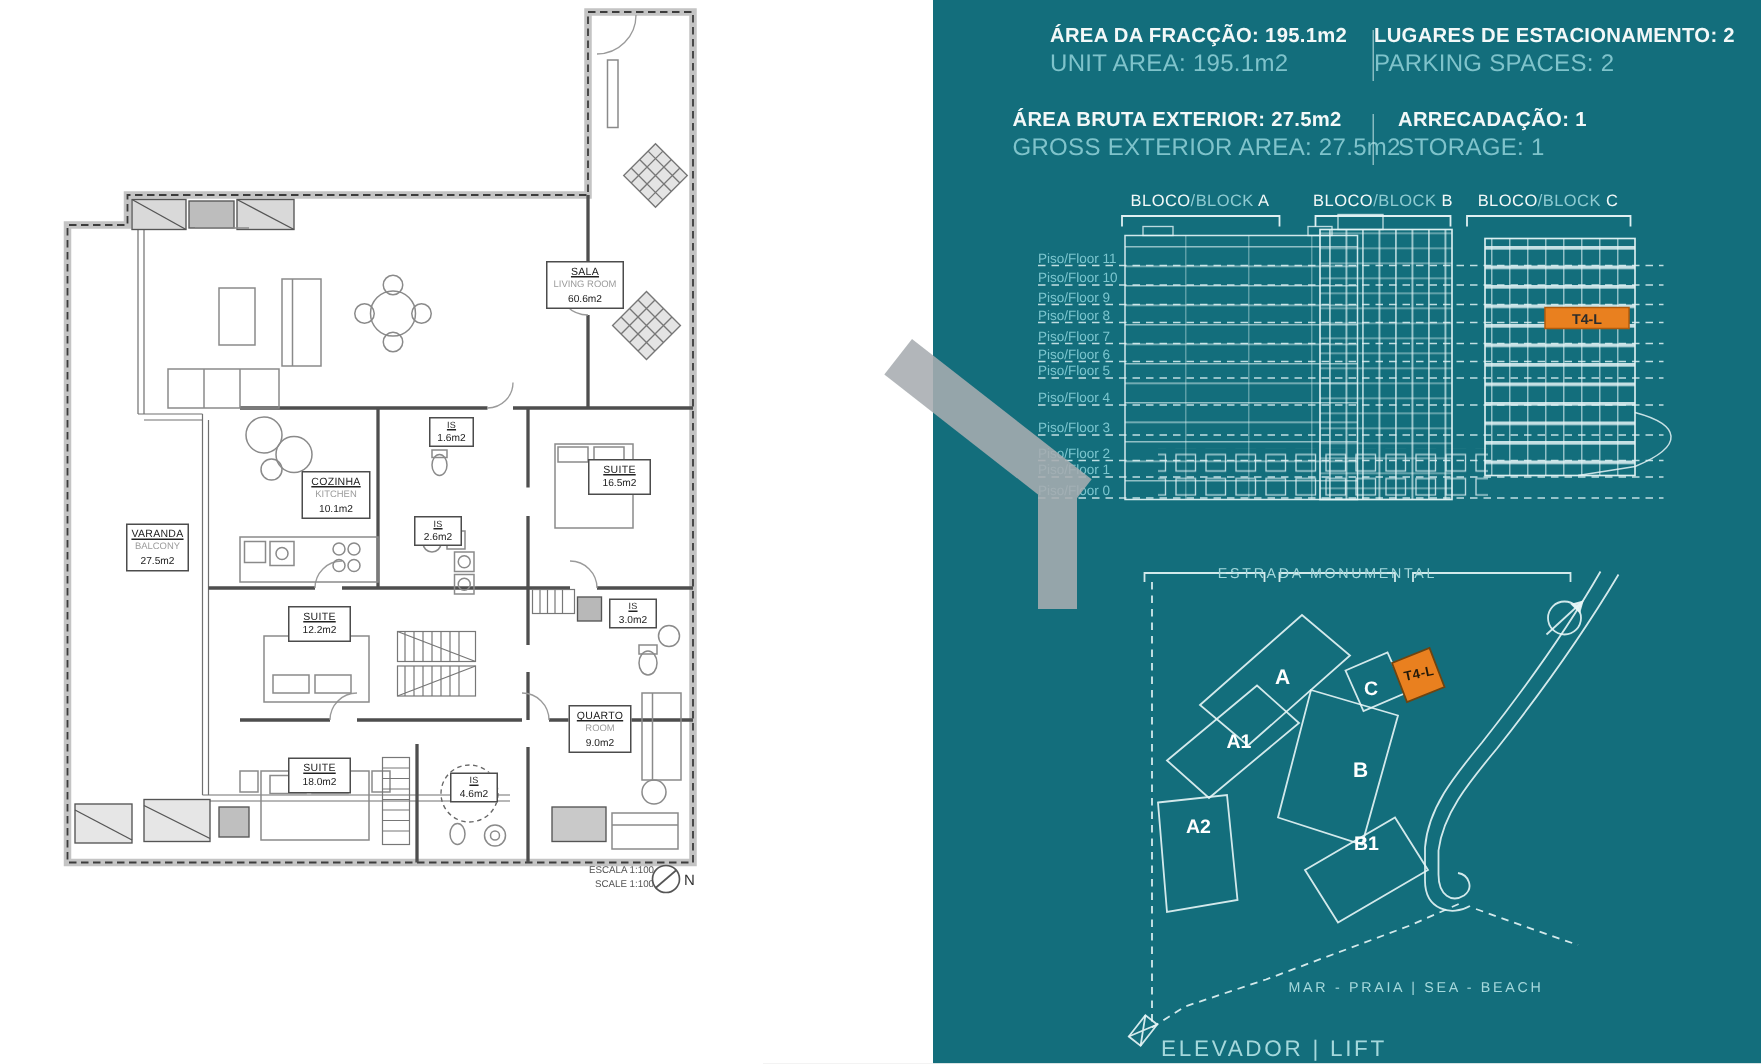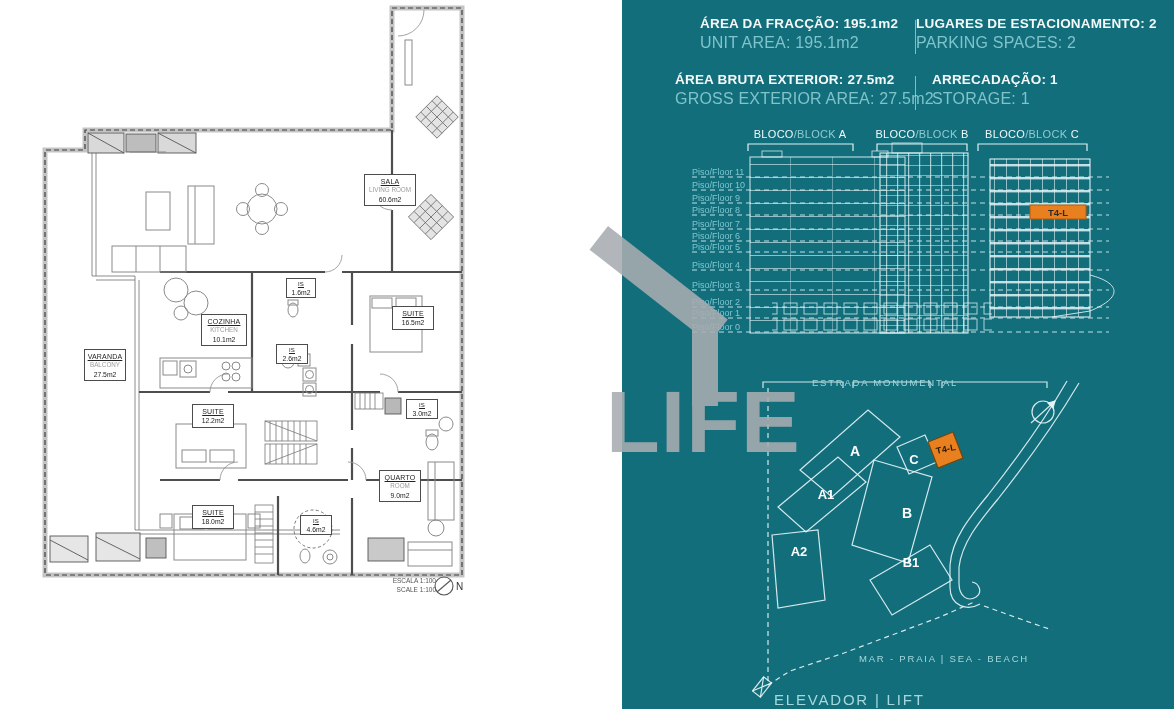--- a/index.html
+++ b/index.html
@@ -386,16 +386,15 @@
       <div class="slabel" style="left:285px;top:158px;font-size:14px;">B</div>
       <div class="slabel" style="left:289px;top:207px;font-size:13px;">B1</div>
       <div class="slabel" style="left:292px;top:104px;font-size:13px;">C</div>
       <div class="t4site" style="left:324px;top:94px;">T4-L</div>
     </div>
   </div>
 
   <div class="wm">
     <div class="band"></div>
     <div class="bar"></div>
-    <div class="txt">LIFE</div>
   </div>
 
 </div>
 
 </body></html>

